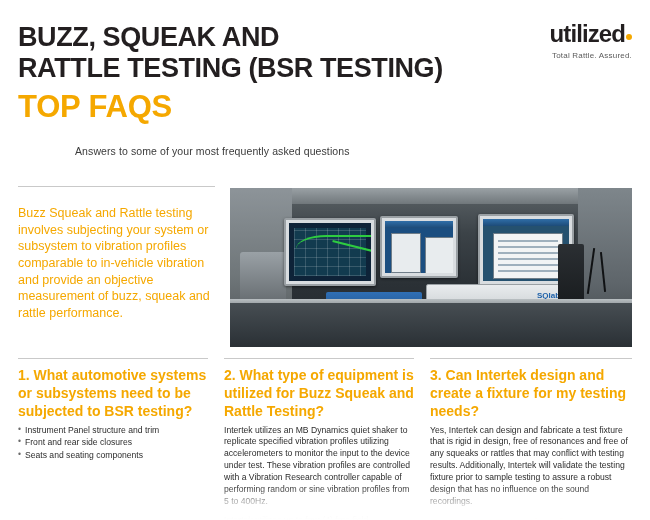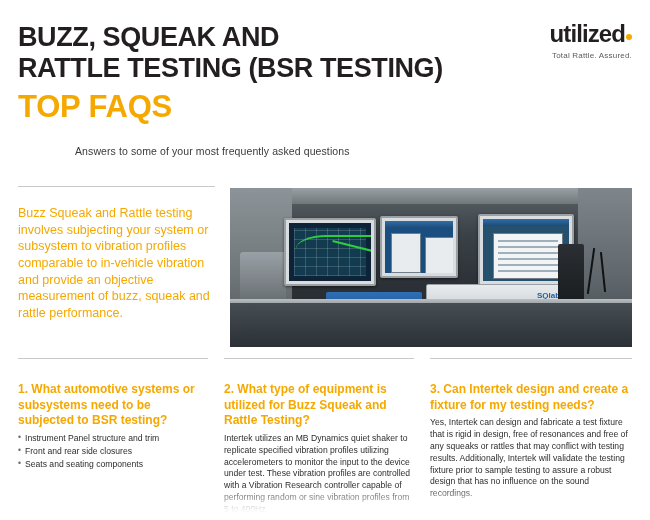--- a/index.html
+++ b/index.html
@@ -241,25 +241,25 @@
     top: 366px;
     font-size: 8.6px;
     line-height: 1.38;
     color: #2d2d2d;
   }
   .col1 { left: 18px; width: 190px; }
   .col2 { left: 224px; width: 190px; }
   .col3 { left: 430px; width: 202px; }
 
   .q {
-    font-size: 12px;
+    font-size: 14px;
     font-weight: bold;
     color: #f5a800;
     line-height: 1.3;
-    margin: 16px 0 4px 0;
+    margin: 0 0 4px 0;
   }
   .a { margin: 0 0 7px 0; }
   .bullets { margin: 0; padding: 0; list-style: none; }
   .bullets li { position: relative; padding-left: 7px; margin-bottom: 1px; }
   .bullets li:before {
     content: "\2022";
     position: absolute; left: 0; top: -1px;
     color: #6b6b6b;
   }
 

